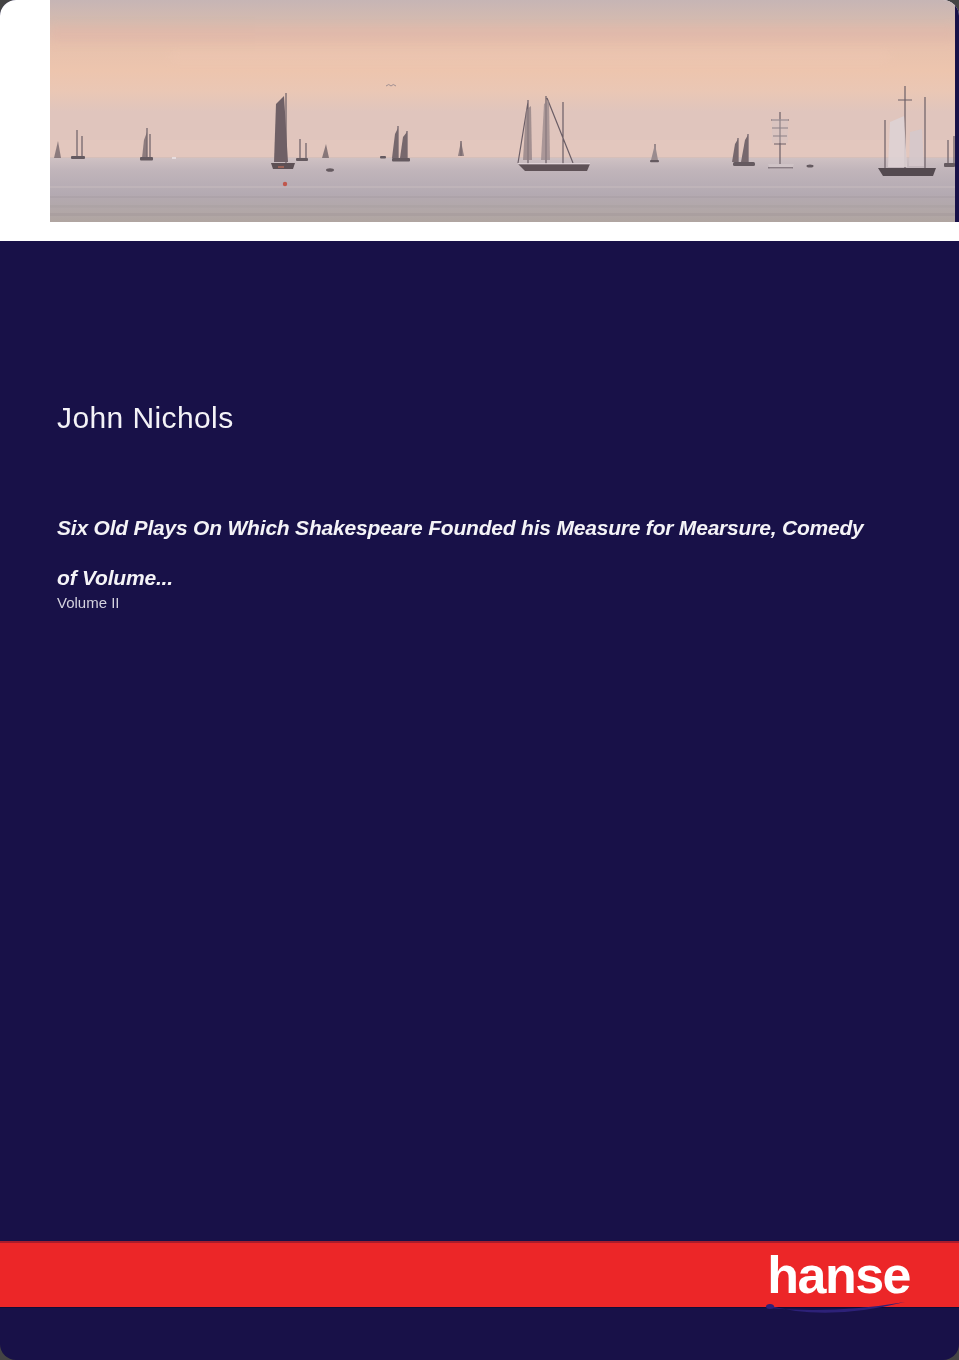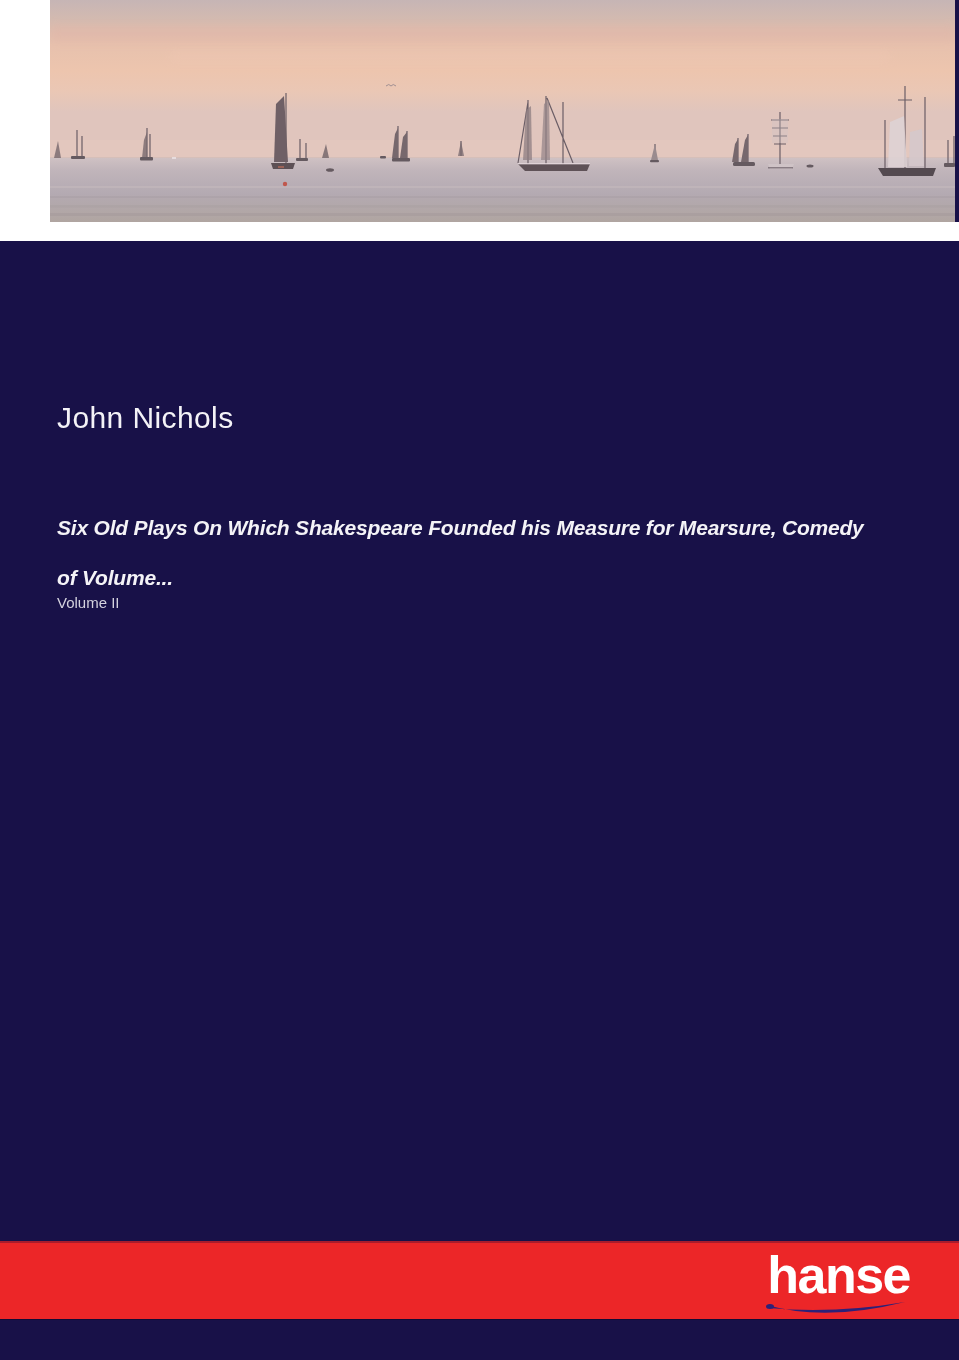--- a/index.html
+++ b/index.html
@@ -13,20 +13,21 @@
   * { margin: 0; padding: 0; box-sizing: border-box; }
   html, body { background: #444; }
   body { font-family: "Liberation Sans", sans-serif; }
   .cover {
     position: relative;
     width: 959px;
     height: 1360px;
     margin: 0 auto;
     background: var(--navy);
     overflow: hidden;
+    border-radius: 16px;
   }
   
   .photo-band {
     position: relative;
     height: 241px;
     background: var(--white-band);
   }
   .photo {
     position: absolute;
     left: 50px;
@@ -77,21 +78,21 @@
     position: absolute;
     left: 57px;
     top: 353px;
     font-size: 15px;
     font-weight: 400;
     color: var(--subtitle-text);
   }
   
   .red-band {
     position: relative;
-    height: 78px;
+    height: 66px;
     background: var(--red);
     border-top: 2px solid rgba(45, 12, 55, 0.35);
     padding-left: 36px;
   }
   .logo-text {
     position: absolute;
     top: 6px;
     right: 49px;
     font-size: 52px;
     font-weight: 700;

